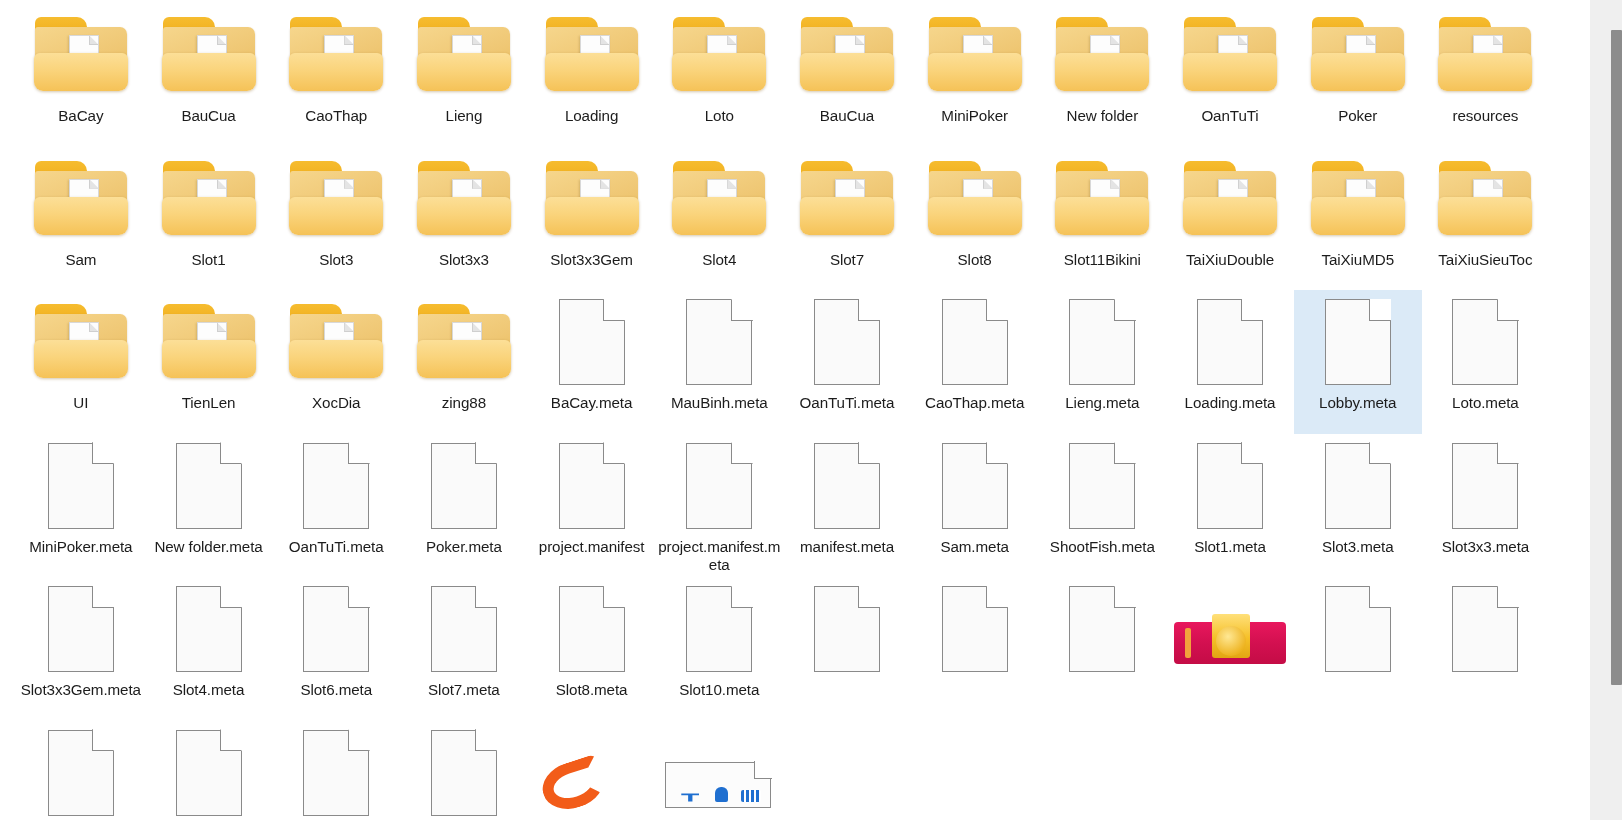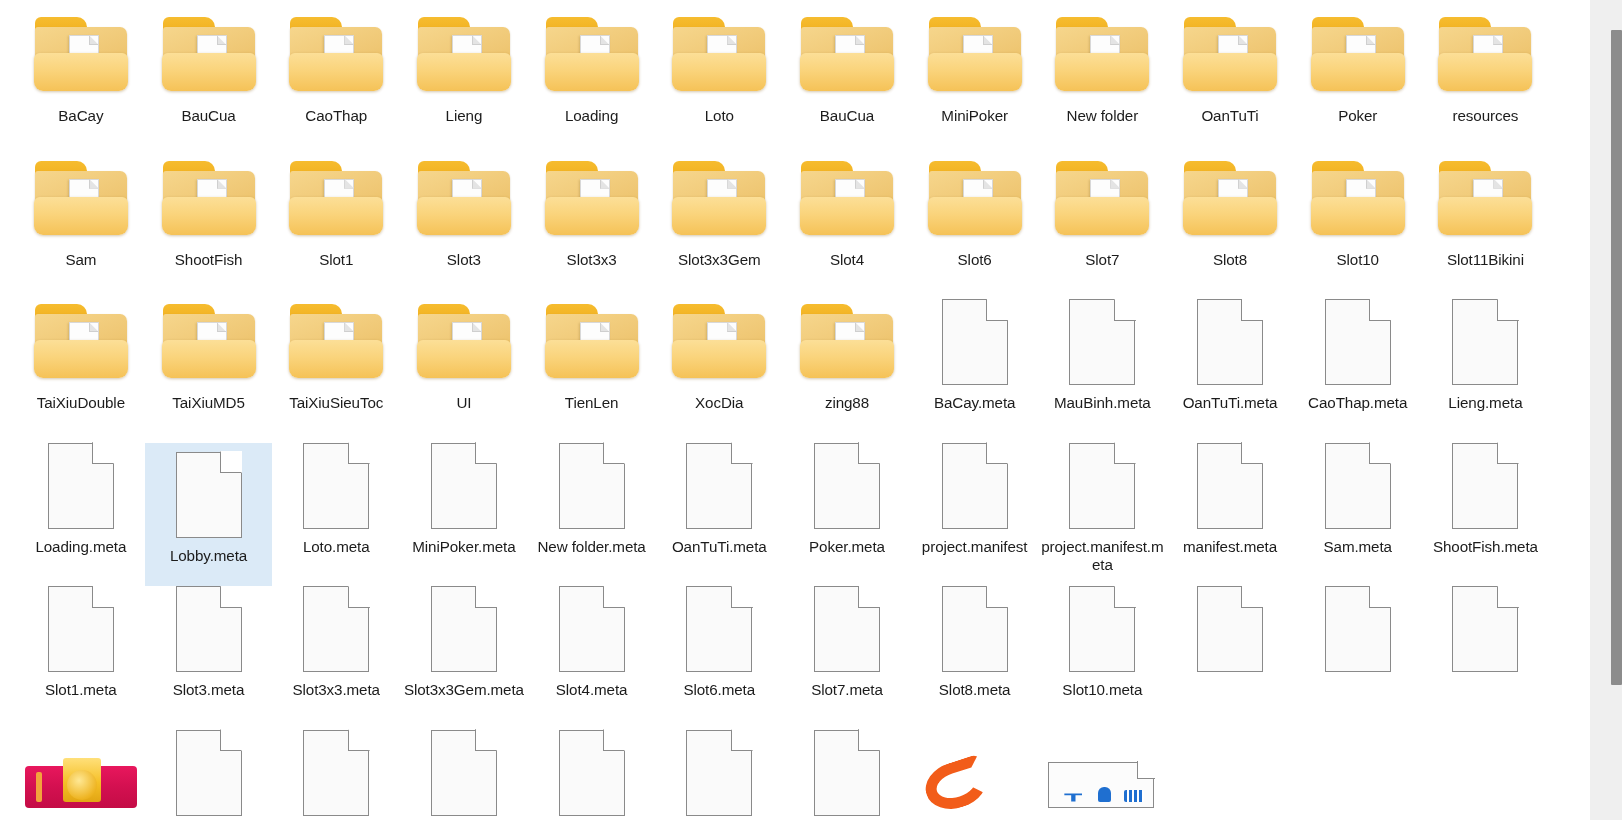--- a/index.html
+++ b/index.html
@@ -340,31 +340,20 @@
         </div>
         <div class="cell">
           <div class="ico-wrap">
             <div class="folder">
               <div class="tab"></div>
               <div class="back"></div>
               <div class="doc"></div>
               <div class="front"></div>
             </div>
           </div>
-          <div class="label">ShootFish</div>
-        </div>
-        <div class="cell">
-          <div class="ico-wrap">
-            <div class="folder">
-              <div class="tab"></div>
-              <div class="back"></div>
-              <div class="doc"></div>
-              <div class="front"></div>
-            </div>
-          </div>
           <div class="label">Slot1</div>
         </div>
         <div class="cell">
           <div class="ico-wrap">
             <div class="folder">
               <div class="tab"></div>
               <div class="back"></div>
               <div class="doc"></div>
               <div class="front"></div>
             </div>
@@ -406,31 +395,20 @@
         </div>
         <div class="cell">
           <div class="ico-wrap">
             <div class="folder">
               <div class="tab"></div>
               <div class="back"></div>
               <div class="doc"></div>
               <div class="front"></div>
             </div>
           </div>
-          <div class="label">Slot6</div>
-        </div>
-        <div class="cell">
-          <div class="ico-wrap">
-            <div class="folder">
-              <div class="tab"></div>
-              <div class="back"></div>
-              <div class="doc"></div>
-              <div class="front"></div>
-            </div>
-          </div>
           <div class="label">Slot7</div>
         </div>
         <div class="cell">
           <div class="ico-wrap">
             <div class="folder">
               <div class="tab"></div>
               <div class="back"></div>
               <div class="doc"></div>
               <div class="front"></div>
             </div>
@@ -439,31 +417,20 @@
         </div>
         <div class="cell">
           <div class="ico-wrap">
             <div class="folder">
               <div class="tab"></div>
               <div class="back"></div>
               <div class="doc"></div>
               <div class="front"></div>
             </div>
           </div>
-          <div class="label">Slot10</div>
-        </div>
-        <div class="cell">
-          <div class="ico-wrap">
-            <div class="folder">
-              <div class="tab"></div>
-              <div class="back"></div>
-              <div class="doc"></div>
-              <div class="front"></div>
-            </div>
-          </div>
           <div class="label">Slot11Bikini</div>
         </div>
         <div class="cell">
           <div class="ico-wrap">
             <div class="folder">
               <div class="tab"></div>
               <div class="back"></div>
               <div class="doc"></div>
               <div class="front"></div>
             </div>
@@ -583,21 +550,21 @@
         </div>
         <div class="cell">
           <div class="ico-wrap">
             <div class="file">
               <div class="fold"></div>
               <div class="corner-cut"></div>
             </div>
           </div>
           <div class="label">Loading.meta</div>
         </div>
-        <div class="cell selected" style="background: rgb(219, 234, 247); margin-top: 9px;">
+        <div class="cell selected" style="background: rgb(219, 234, 247);">
           <div class="ico-wrap">
             <div class="file">
               <div class="fold"></div>
               <div class="corner-cut"></div>
             </div>
           </div>
           <div class="label">Lobby.meta</div>
         </div>
         <div class="cell">
           <div class="ico-wrap">

